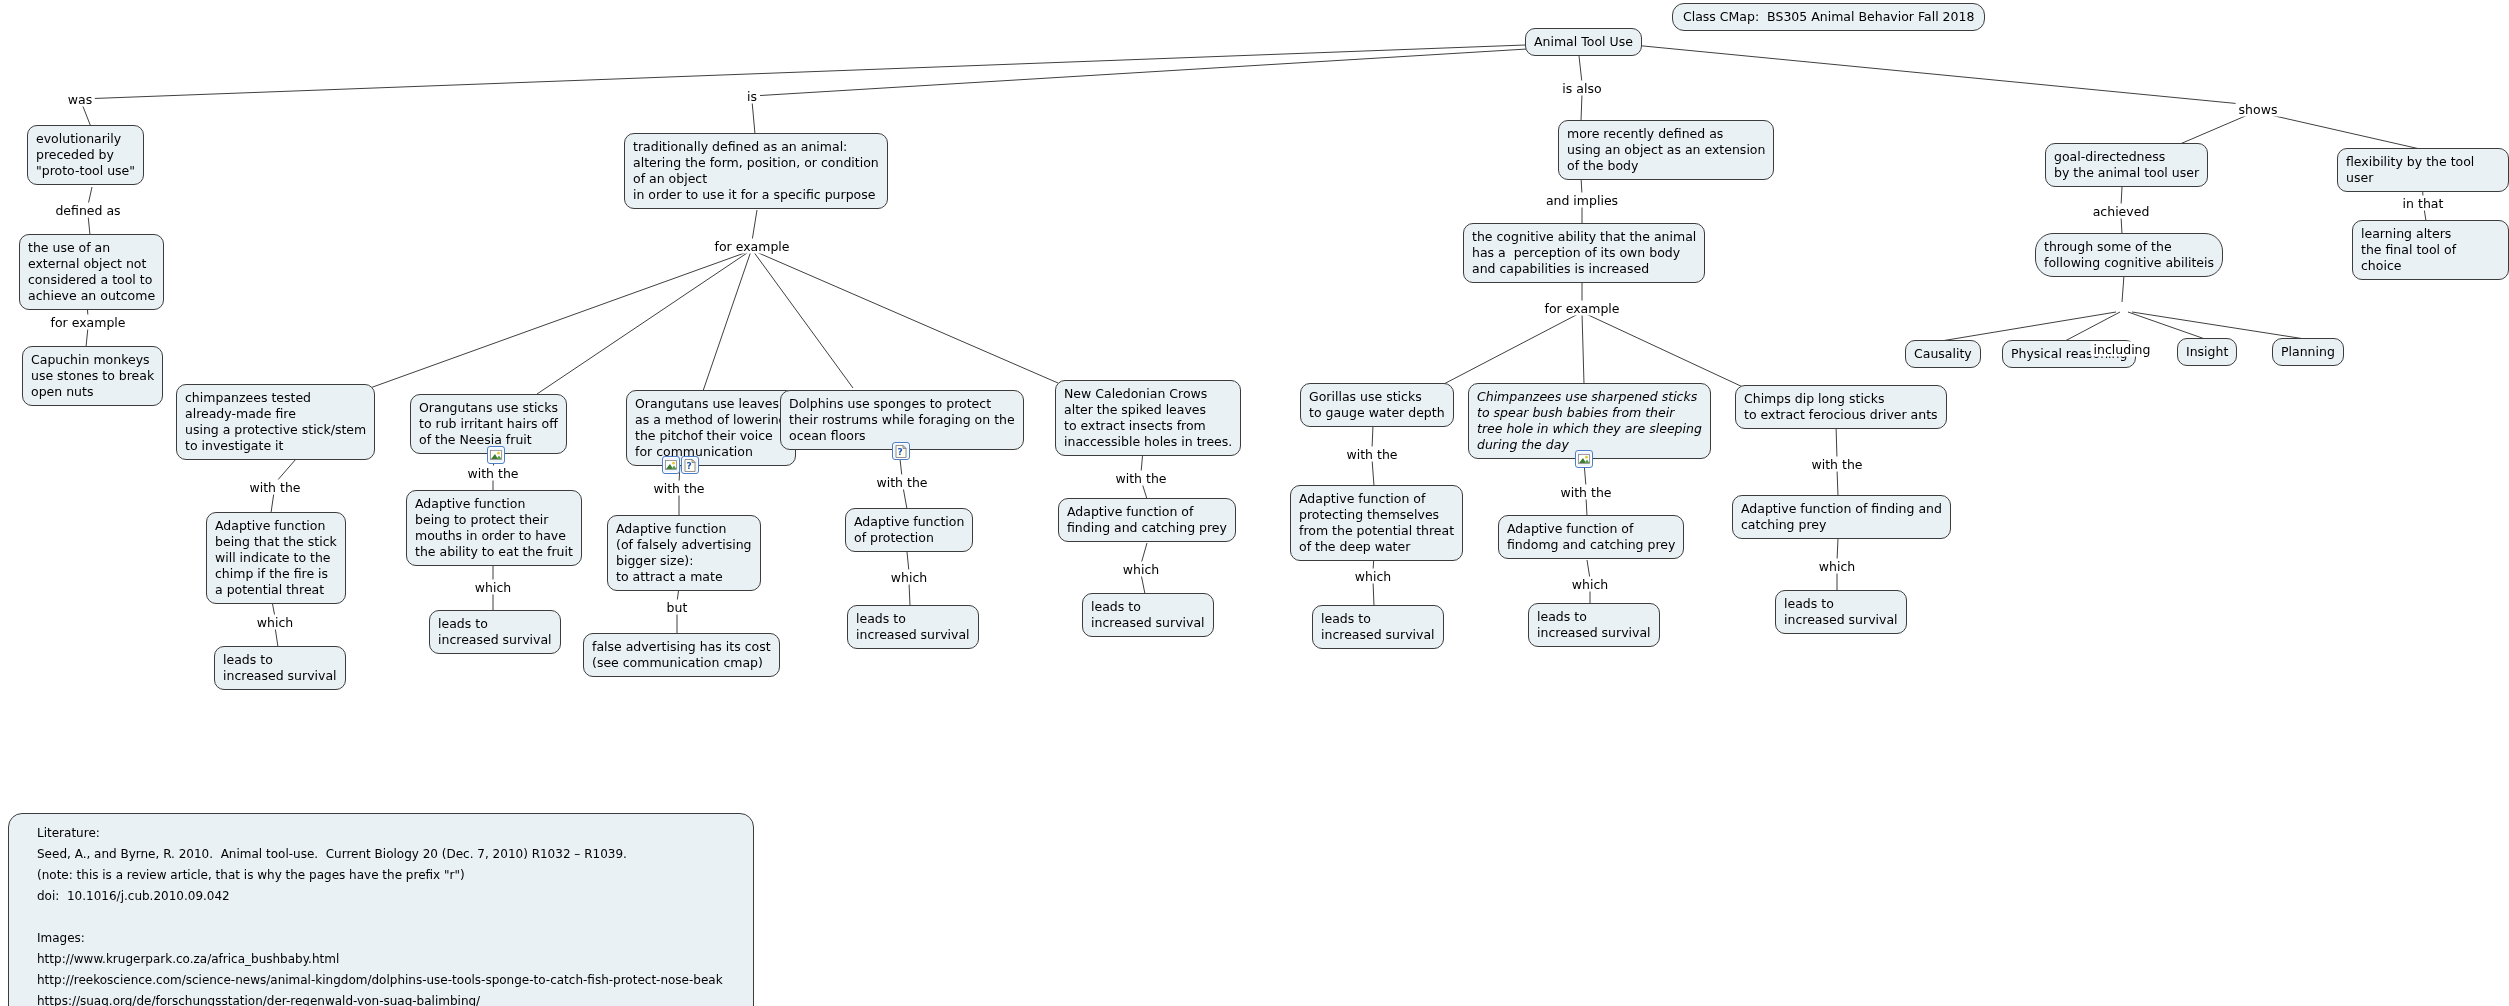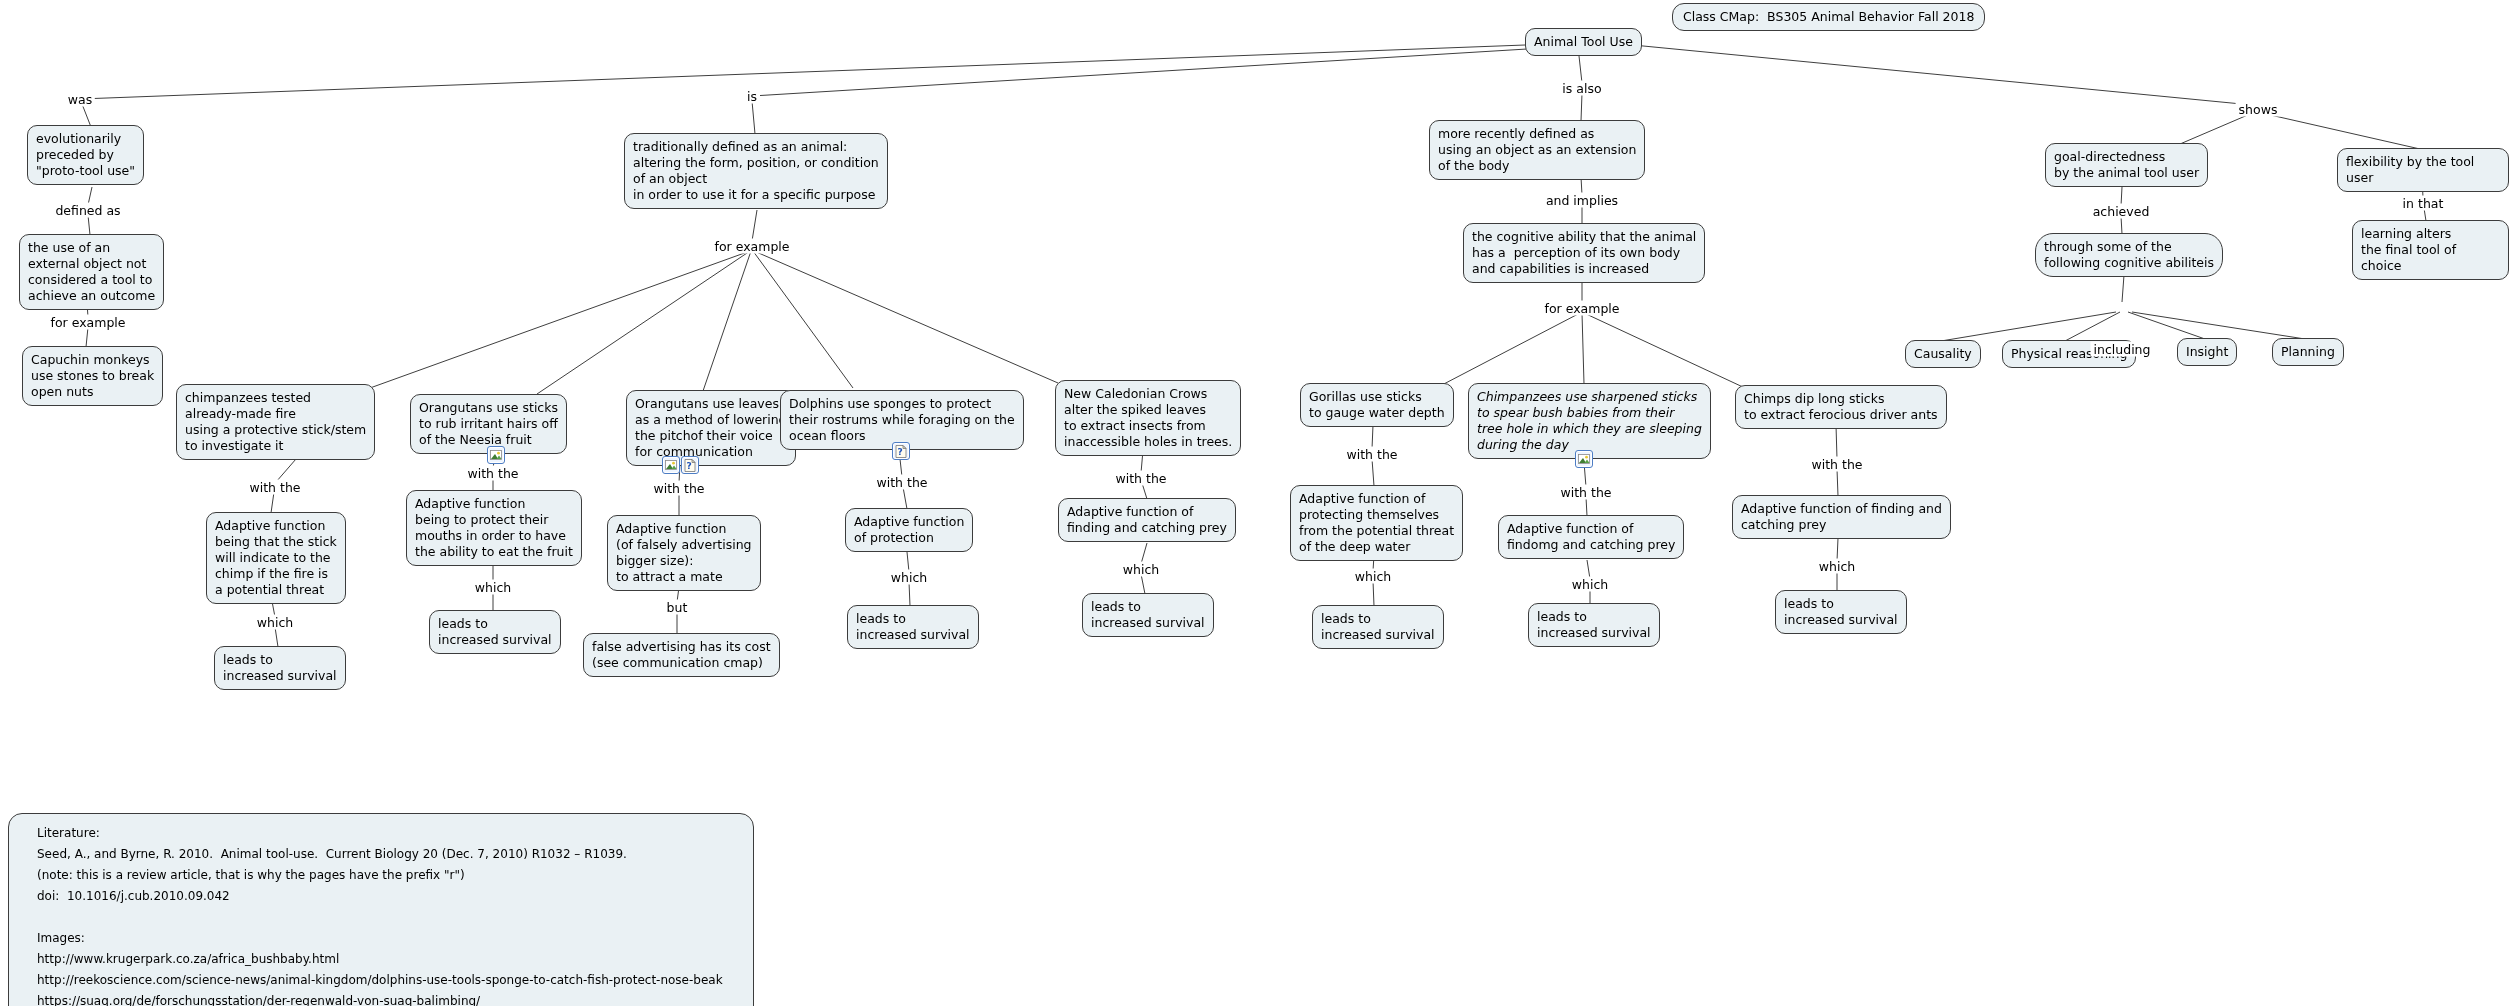--- a/index.html
+++ b/index.html
@@ -227,21 +227,21 @@
 
   <div class="node" style="left:1055px; top:380px;">New Caledonian Crows
 alter the spiked leaves
 to extract insects from
 inaccessible holes in trees.</div>
   <div class="node" style="left:1058px; top:498px;">Adaptive function of
 finding and catching prey</div>
   <div class="node" style="left:1082px; top:593px;">leads to
 increased survival</div>
 
-  <div class="node" style="left:1429px; top:120px;">more recently defined as
+  <div class="node" style="left:1558px; top:120px;">more recently defined as
 using an object as an extension
 of the body</div>
   <div class="node" style="left:1463px; top:223px;">the cognitive ability that the animal
 has a  perception of its own body
 and capabilities is increased</div>
 
   <div class="node" style="left:1300px; top:383px;">Gorillas use sticks
 to gauge water depth</div>
   <div class="node" style="left:1290px; top:485px;">Adaptive function of
 protecting themselves

